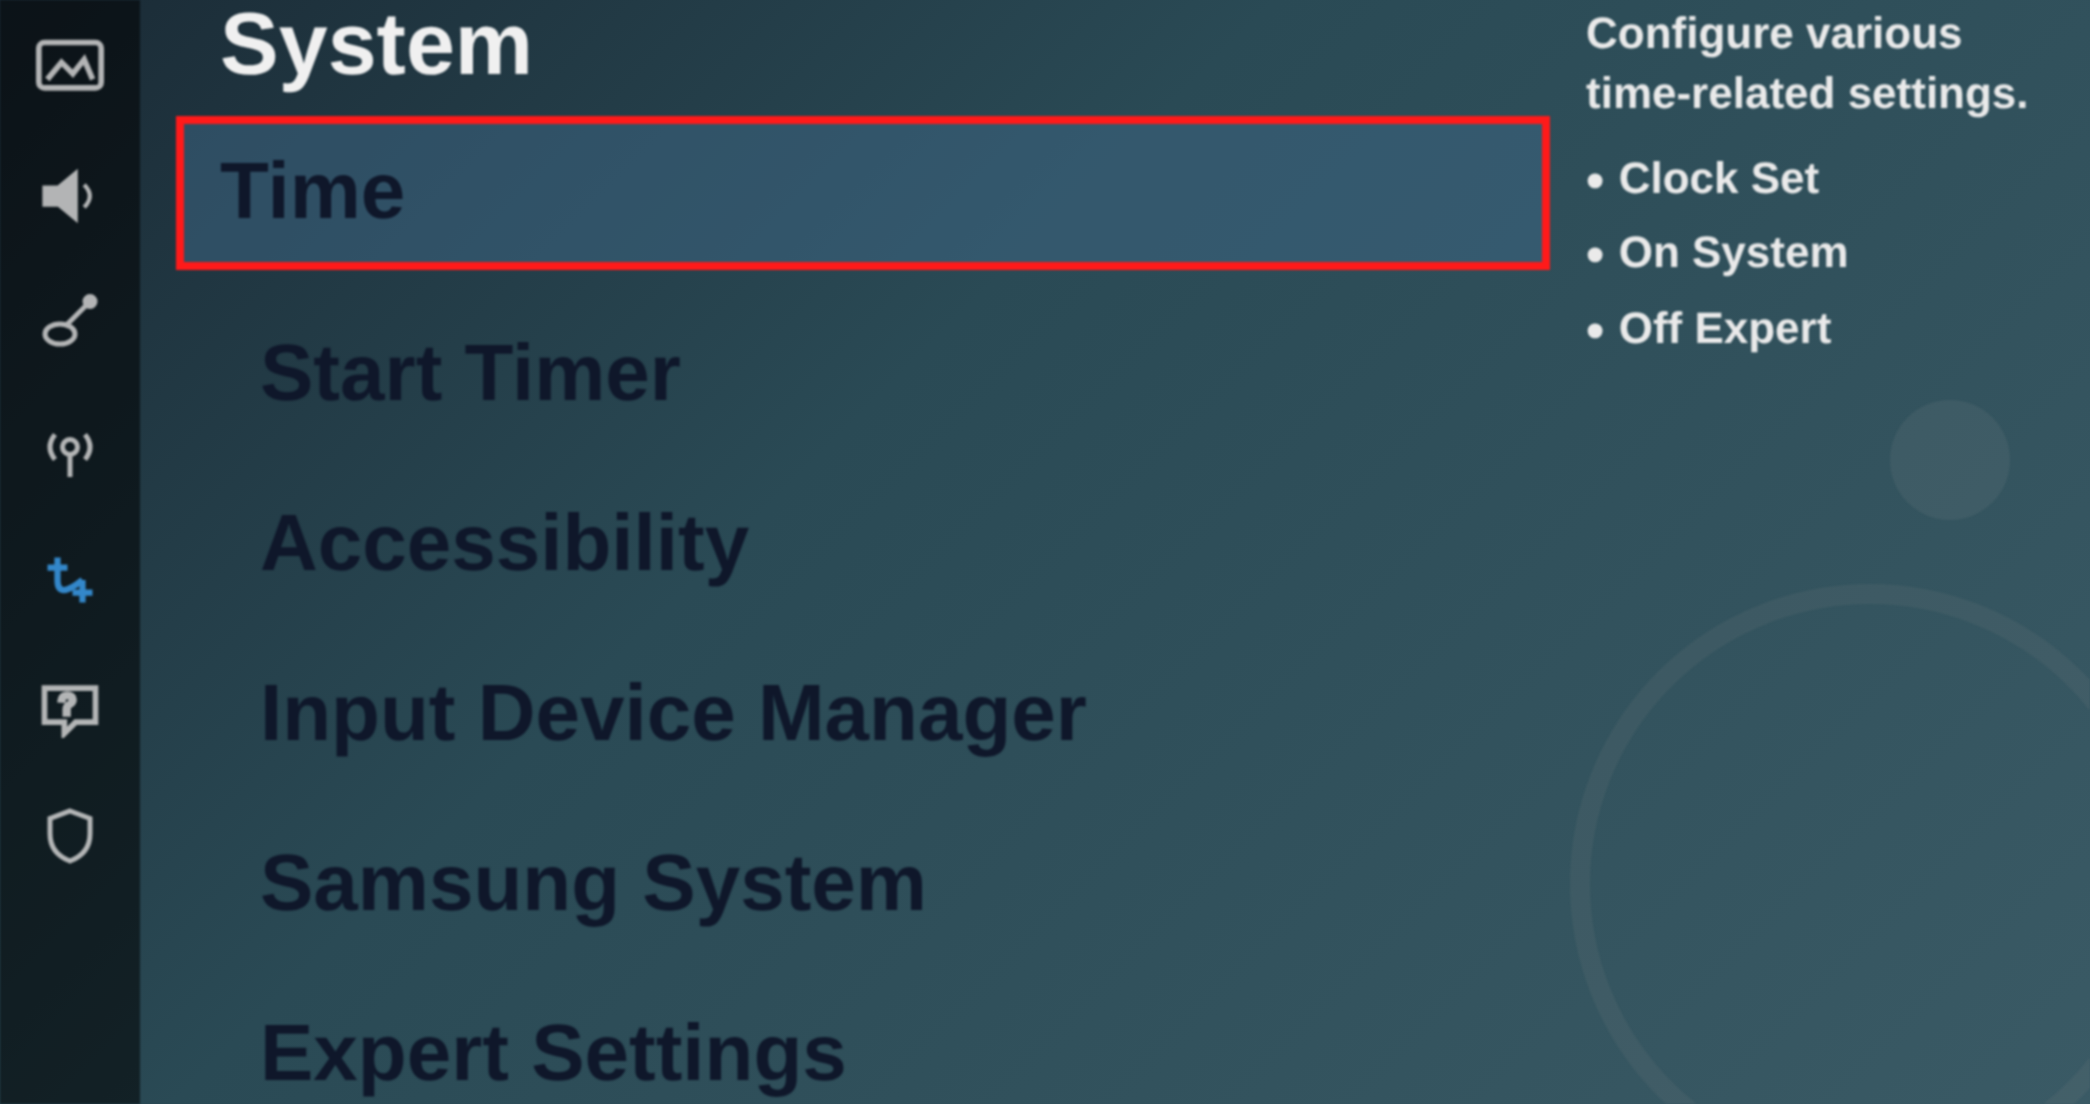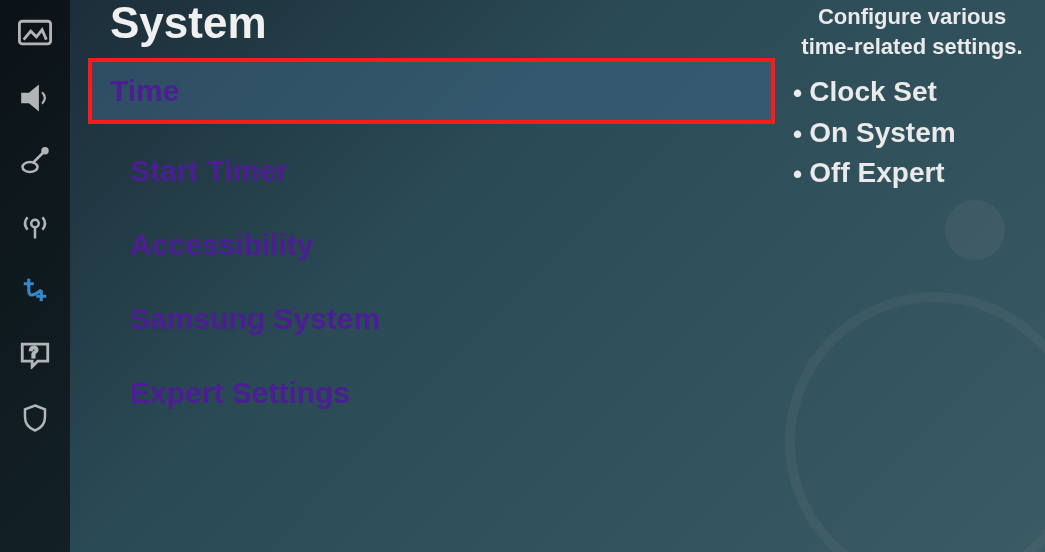--- a/index.html
+++ b/index.html
@@ -49,55 +49,55 @@
   margin-top: -2px;
   margin-bottom: 10px;
 }
 .menu {
   display: flex;
   flex-direction: column;
   gap: 20px;
   margin-top: 8px;
 }
 .menu-item {
-  font-size: 30px;
+  font-size: 40px;
   font-weight: 600;
-  color: #4c1d95;
+  color: #0f172a;
   padding: 10px 20px;
   cursor: pointer;
 }
 .menu-item.selected {
   background: rgba(60,100,130,0.55);
   border: 4px solid #ff1a1a;
   padding: 12px 18px;
   margin-left: -22px;
   margin-right: -10px;
 }
 .info {
   width: 260px;
   padding: 2px 14px 0 8px;
   font-size: 22px;
   font-weight: 600;
   color: #eaeaea;
   line-height: 1.35;
 }
 .info-desc {
   margin-bottom: 12px;
-  text-align: center;
+  text-align: left;
 }
 .sub-list {
   list-style: none;
 }
 .sub-list li::before {
   content: "• ";
   font-size: 26px;
   vertical-align: middle;
 }
 .sub-list li {
-  font-size: 28px;
+  font-size: 22px;
   margin: 2px 0;
 }
 .bg-deco {
   position: absolute;
   right: -40px;
   bottom: -40px;
   width: 300px;
   height: 300px;
   opacity: 0.12;
   border-radius: 50%;
@@ -167,20 +167,21 @@
         </svg>
     </div>
   </div>
 
   <div class="main">
     <div class="title">System</div>
     <div class="menu">
       <div class="menu-item selected">Time</div>
       <div class="menu-item">Start Timer</div>
       <div class="menu-item">Accessibility</div>
+      <div class="menu-item">Input Device Manager</div>
       <div class="menu-item">Samsung System</div>
       <div class="menu-item">Expert Settings</div>
     </div>
   </div>
 
   <div class="info">
     <div class="info-desc">Configure various time-related settings.</div>
     <ul class="sub-list">
       <li>Clock Set</li>
       <li>On System</li>

